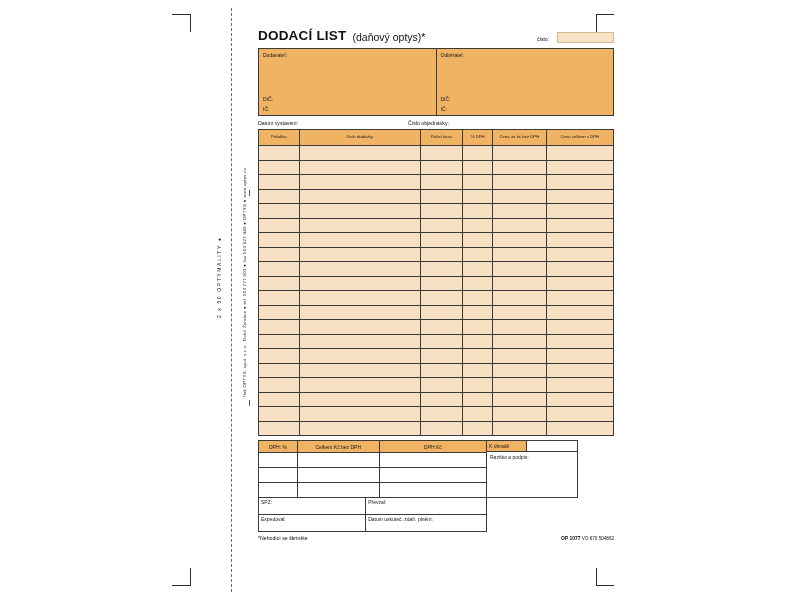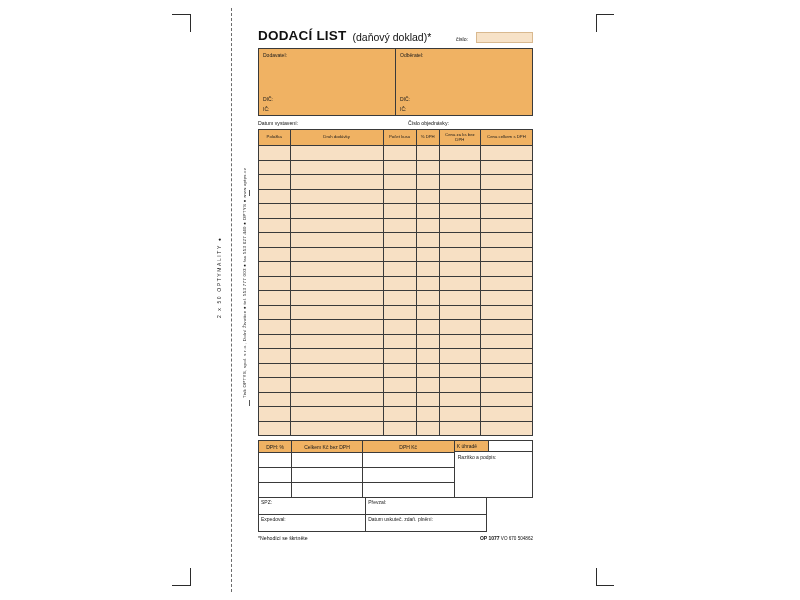--- a/index.html
+++ b/index.html
@@ -50,21 +50,21 @@
   .vtext.big {
     font-size: 5px;
     letter-spacing: 1.6px;
   }
 
   
   .form {
     position: absolute;
     left: 258px;
     top: 28px;
-    width: 275px;
+    width: 356px;
   }
 
   .title-row {
     display: flex;
     align-items: flex-end;
     gap: 6px;
     margin-bottom: 5px;
   }
   .title-main {
     font-size: 13.5px;
@@ -286,21 +286,21 @@
 
   <div class="vtext" style="left:242px; top:398px;">Tisk OPTYS, spol. s r.o., Dolní Životice  ●  tel. 553 777 003  ●  fax 553 627 440  ●  OPTYS  ●  www.optys.cz</div>
   <div class="vtext big" style="left:216px; top:318px;">2 x 50  OPTYMALITY  ●</div>
   <div class="crop v" style="left:249px; top:190px; height:6px; background:#555;"></div>
   <div class="crop v" style="left:249px; top:400px; height:6px; background:#555;"></div>
 
   <div class="form">
 
     <div class="title-row">
       <span class="title-main">DODACÍ LIST</span>
-      <span class="title-sub">(daňový doklad)*</span>
+      <span class="title-sub">(daňový optys)*</span>
       <span class="cislo-label">číslo:</span>
       <span class="cislo-box"></span>
     </div>
 
     <div class="parties">
       <div class="party">
         <div class="party-label">Dodavatel:</div>
         <div class="party-dic">DIČ:</div>
         <div class="party-ic">IČ:</div>
       </div>

